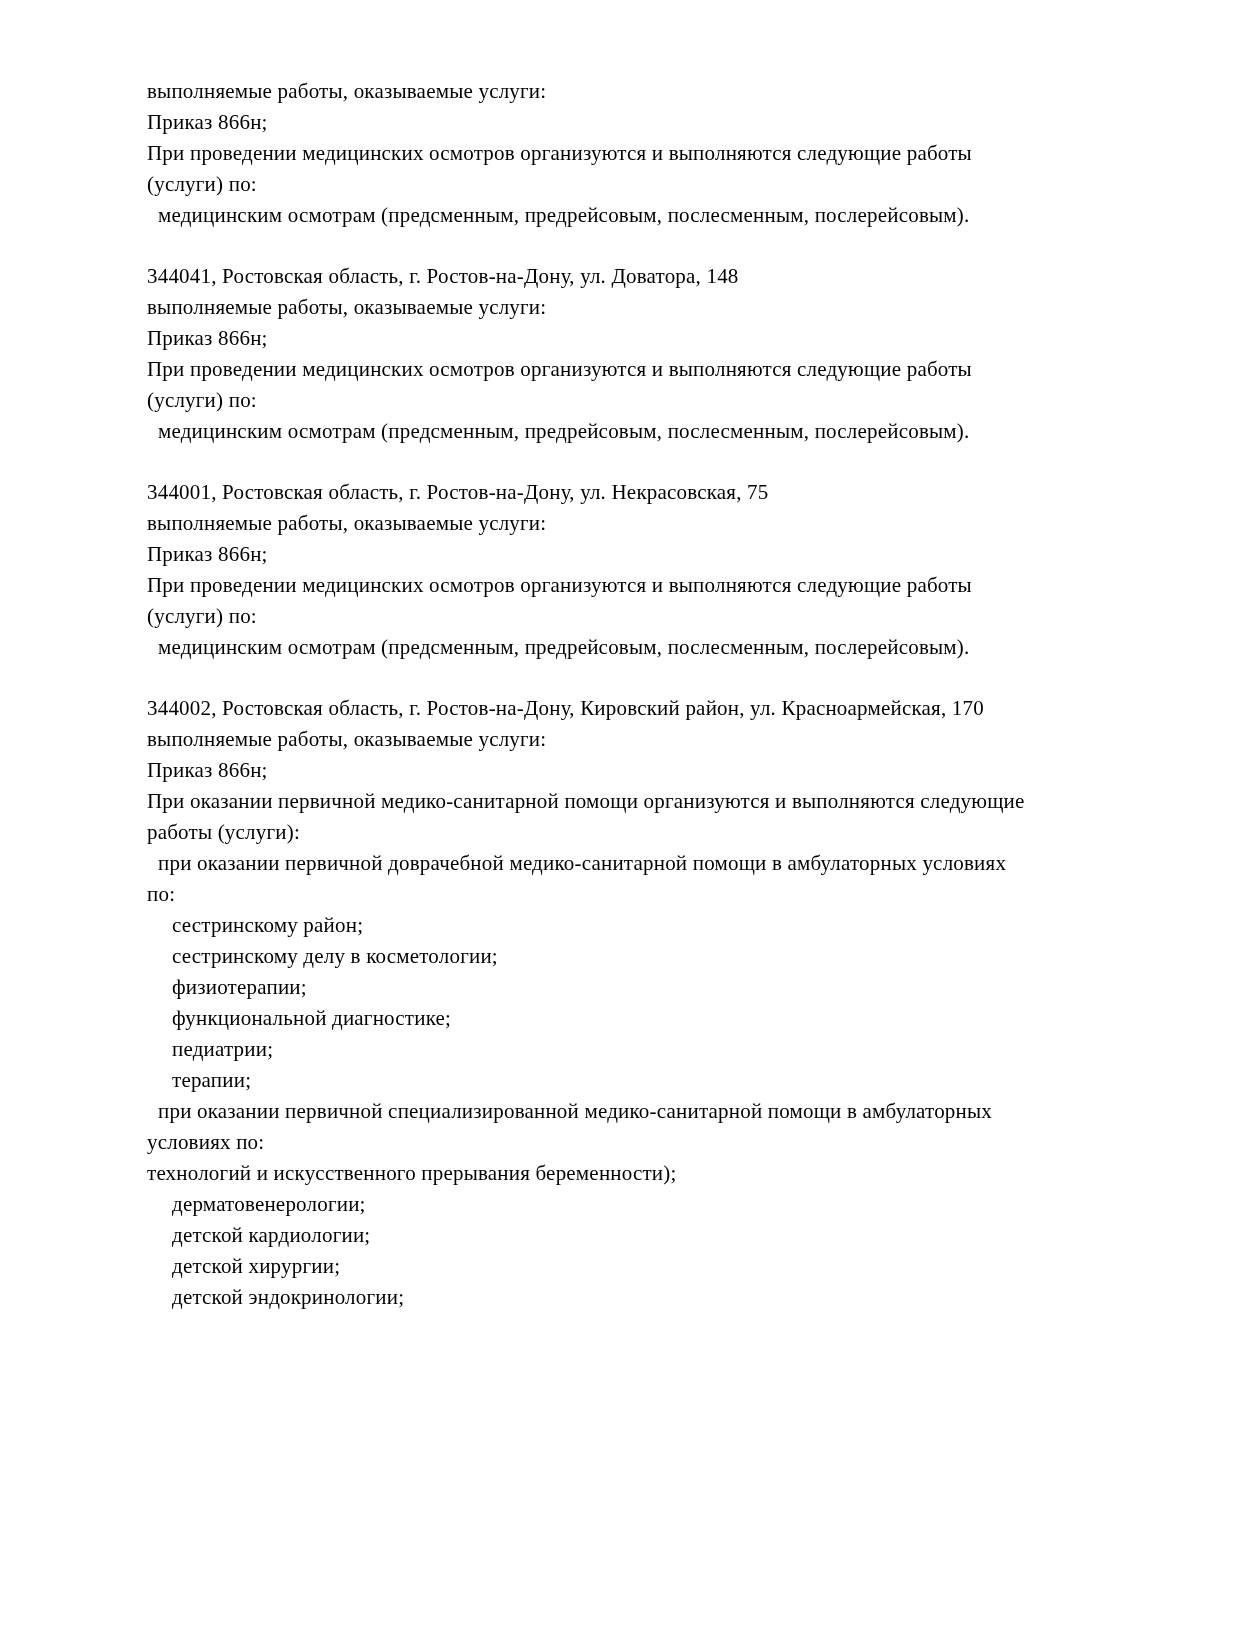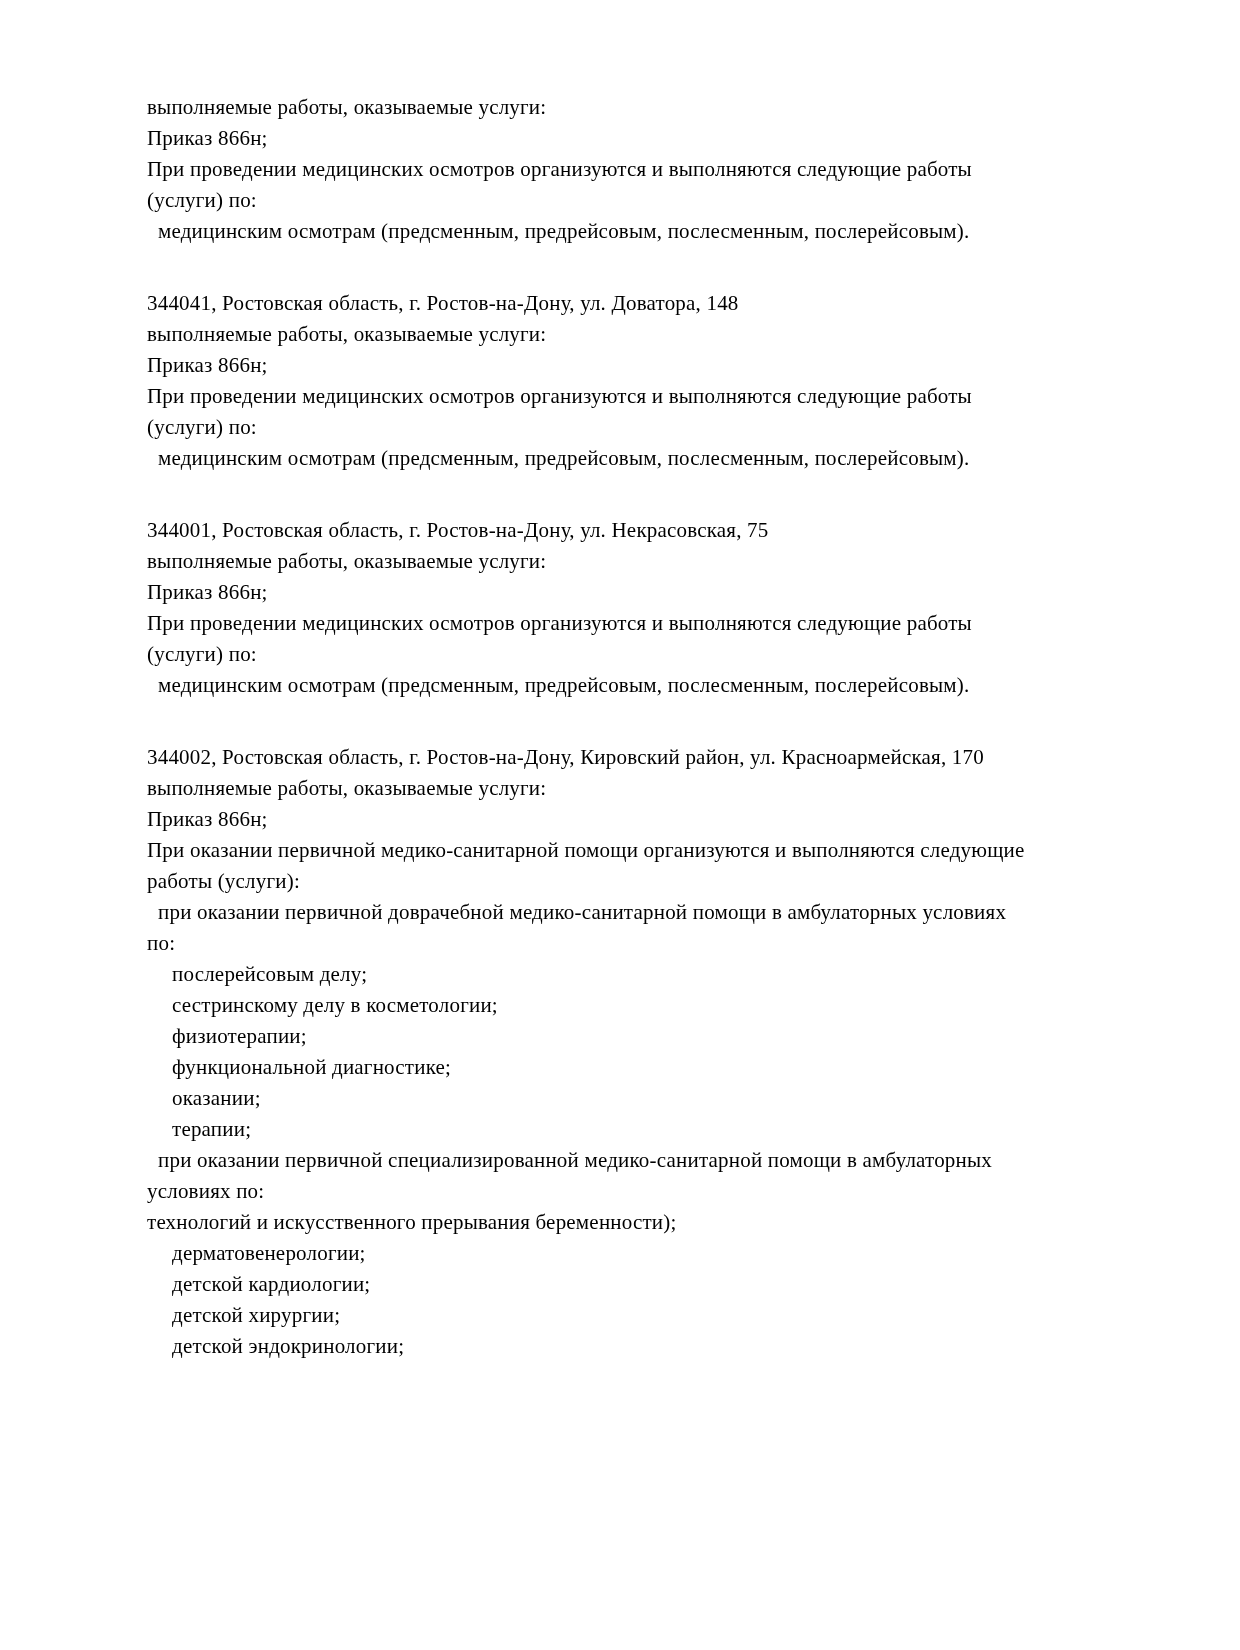--- a/index.html
+++ b/index.html
@@ -10,30 +10,30 @@
   .page {
     position: relative;
     width: 1240px;
     height: 1650px;
     background: #ffffff;
     overflow: hidden;
   }
   .content {
     position: absolute;
     left: 147px;
-    top: 92px;
+    top: 76px;
     width: 1080px;
     font-family: "Liberation Serif", "DejaVu Serif", serif;
     font-size: 21px;
     line-height: 31px;
     letter-spacing: 0.2px;
     color: #000000;
   }
   .section + .section {
-    margin-top: 41px; 
+    margin-top: 30px; 
   }
   .line {
     white-space: nowrap;
   }
   .indent-0 { padding-left: 0; }
   .indent-1 { padding-left: 11px; }
   .indent-2 { padding-left: 25px; }
 </style>
 </head>
 <body>
@@ -64,25 +64,25 @@
         <div class="line indent-1">медицинским осмотрам (предсменным, предрейсовым, послесменным, послерейсовым).</div>
       </div>
       <div class="section">
         <div class="line indent-0">344002, Ростовская область, г. Ростов-на-Дону, Кировский район, ул. Красноармейская, 170</div>
         <div class="line indent-0">выполняемые работы, оказываемые услуги:</div>
         <div class="line indent-0">Приказ 866н;</div>
         <div class="line indent-0">При оказании первичной медико-санитарной помощи организуются и выполняются следующие</div>
         <div class="line indent-0">работы (услуги):</div>
         <div class="line indent-1">при оказании первичной доврачебной медико-санитарной помощи в амбулаторных условиях</div>
         <div class="line indent-0">по:</div>
-        <div class="line indent-2">послерейсовым делу;</div>
+        <div class="line indent-2">сестринскому район;</div>
         <div class="line indent-2">сестринскому делу в косметологии;</div>
         <div class="line indent-2">физиотерапии;</div>
         <div class="line indent-2">функциональной диагностике;</div>
-        <div class="line indent-2">оказании;</div>
+        <div class="line indent-2">педиатрии;</div>
         <div class="line indent-2">терапии;</div>
         <div class="line indent-1">при оказании первичной специализированной медико-санитарной помощи в амбулаторных</div>
         <div class="line indent-0">условиях по:</div>
         <div class="line indent-0">технологий и искусственного прерывания беременности);</div>
         <div class="line indent-2">дерматовенерологии;</div>
         <div class="line indent-2">детской кардиологии;</div>
         <div class="line indent-2">детской хирургии;</div>
         <div class="line indent-2">детской эндокринологии;</div>
       </div>
     </div>

